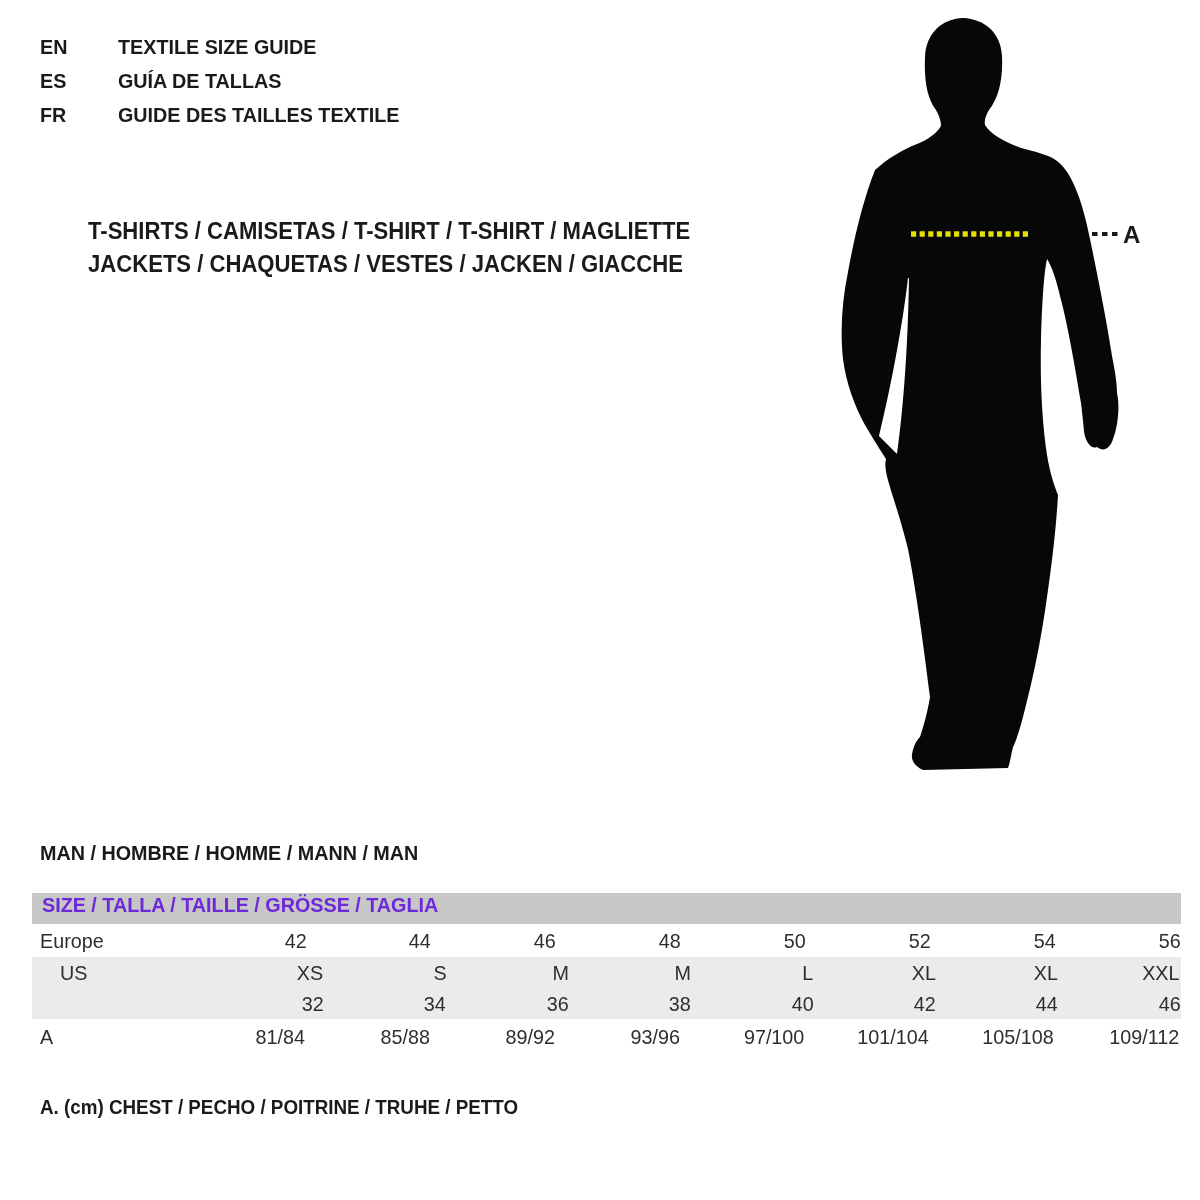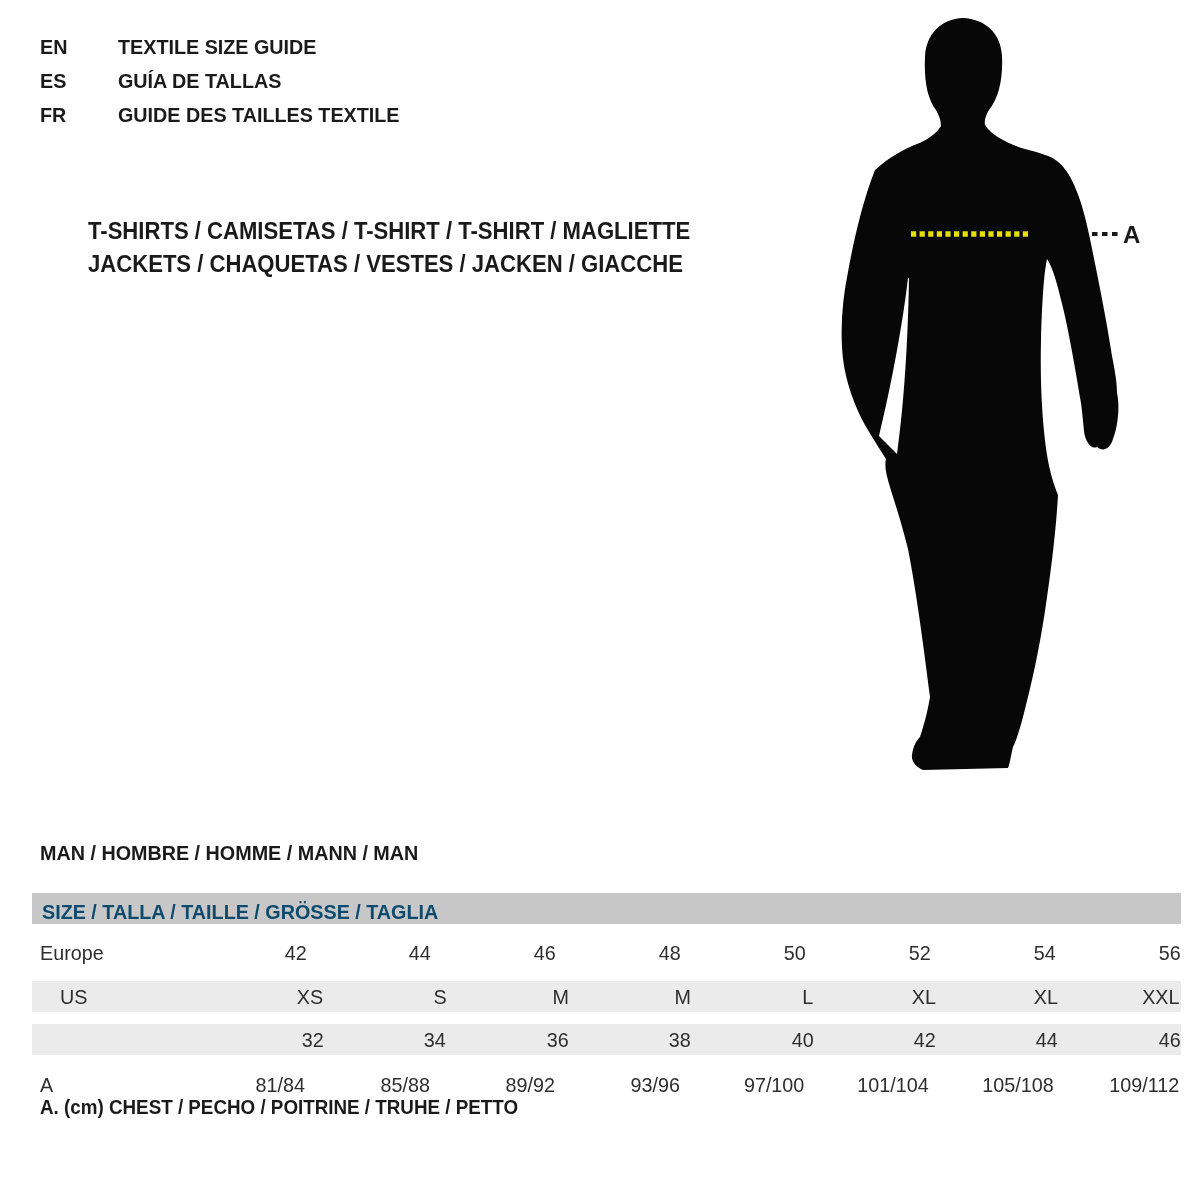--- a/index.html
+++ b/index.html
@@ -23,23 +23,23 @@
   
   .figure { position:absolute; left:820px; top:10px; width:340px; height:770px; }
   .figure text { font-family:"Liberation Sans", sans-serif; font-weight:bold; font-size:24px; }
 
   
   .man-heading { position:absolute; left:40px; top:843px; height:22px; display:flex; align-items:flex-end;
                  font-weight:bold; font-size:21px; }
 
   
   .size-table { position:absolute; left:32px; top:893px; width:1149px; font-size:21px; color:#2e2e2e; }
-  .st-header  { height:31px; background:#c7c7c7; display:flex; align-items:flex-end;
-                padding-left:10px; font-weight:bold; color:#0c4a6e; }
-  .st-row   { display:flex; align-items:center;margin-top:12px; }
+  .st-header  { height:31px; background:#c7c7c7; display:flex; align-items:flex-start;
+                padding-left:10px; font-weight:bold; color:#6d28d9; }
+  .st-row   { display:flex; align-items:center; }
   .st-row.alt { background:#ebebeb;padding-left:20px; }
   .h33 { height:33px; } .h31 { height:31px; } .h35 { height:35px; }
   .st-label { width:150px; padding-left:8px; box-sizing:border-box; }
   .st-cell  { flex:1; text-align:right; }
 
   
   .footnote { position:absolute; left:40px; top:1095px; height:24px; display:flex; align-items:center;
               font-weight:bold; font-size:20px; }
 </style>
 </head>

